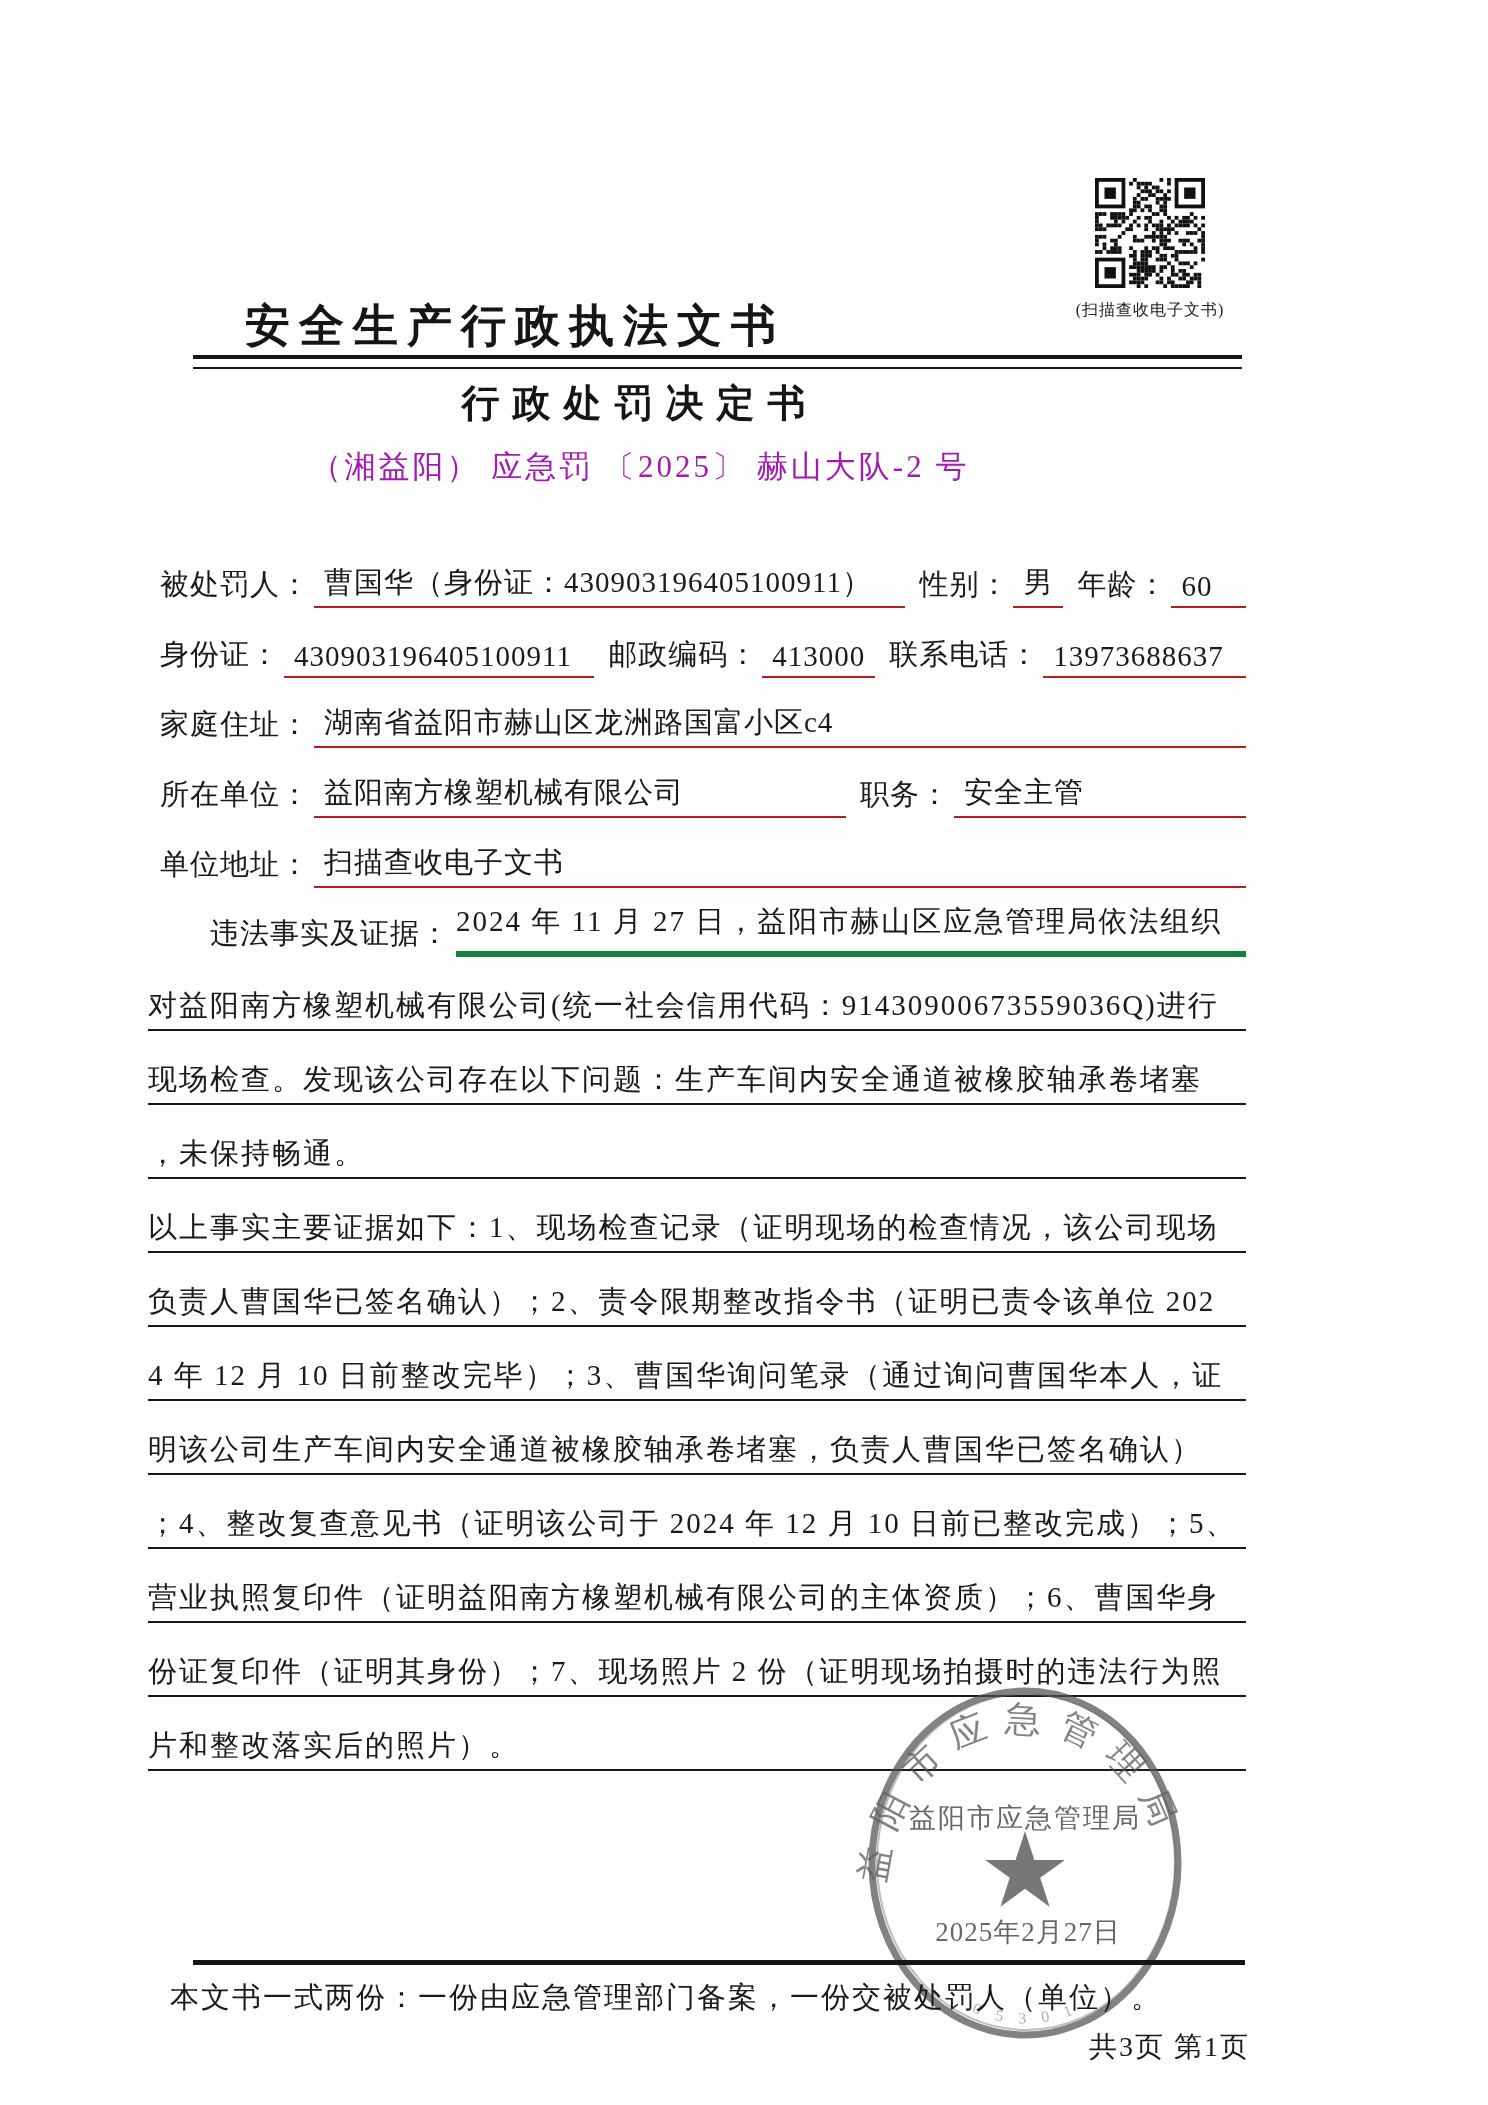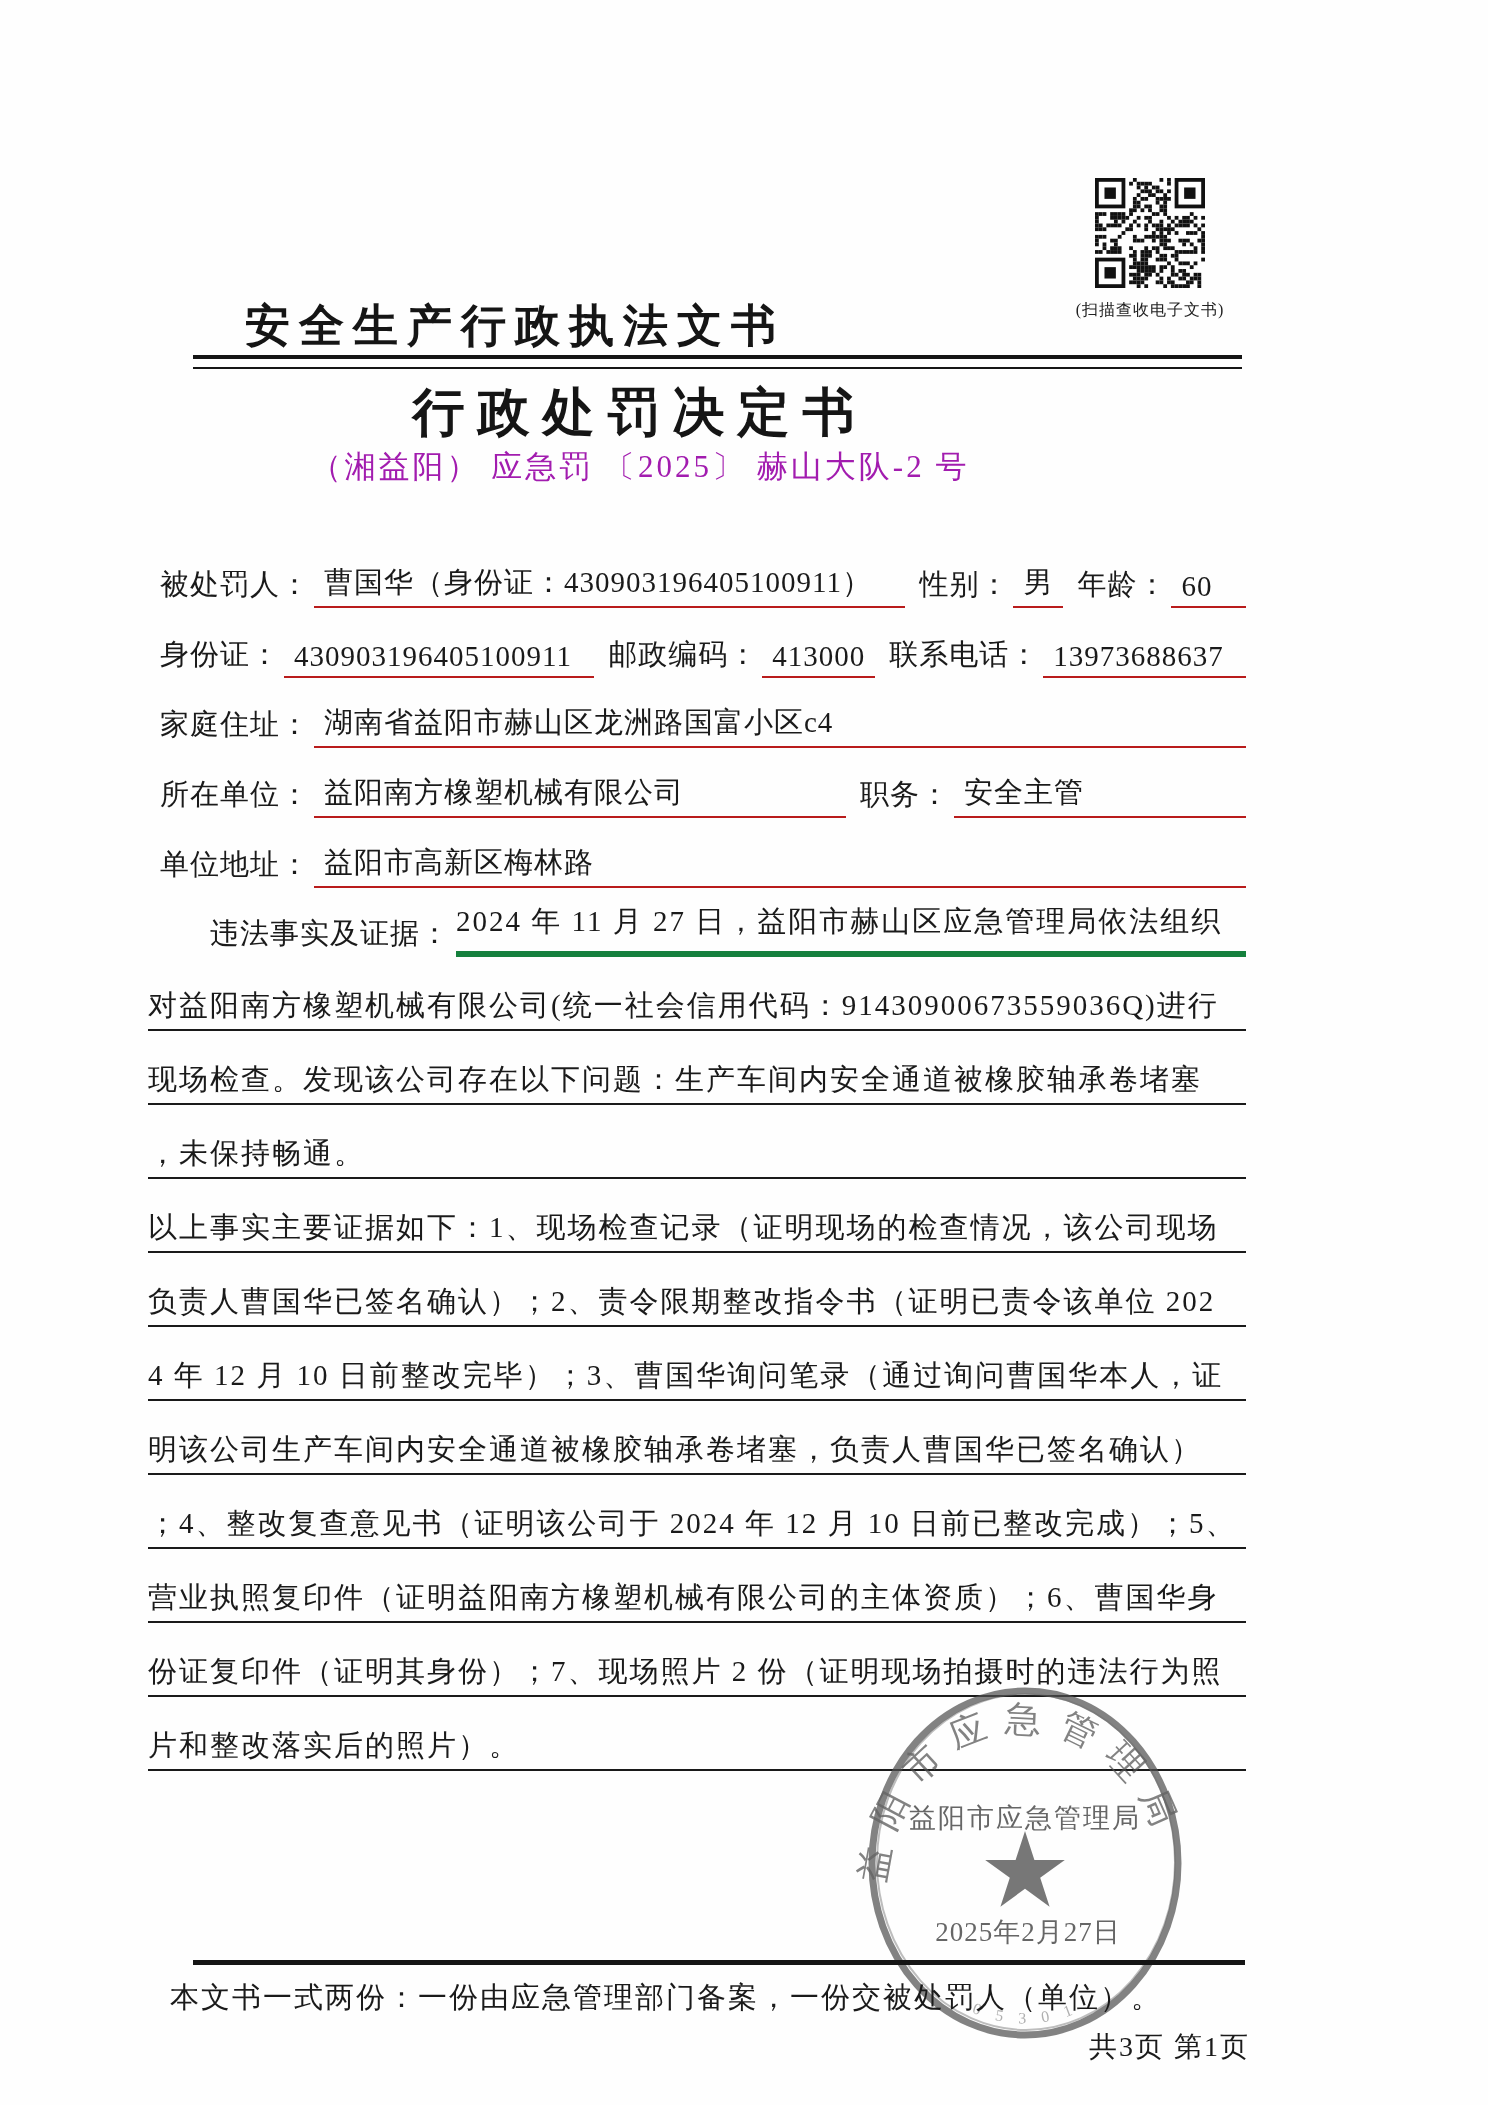--- a/index.html
+++ b/index.html
@@ -11,21 +11,21 @@
   
   .qr-wrap{position:absolute;left:1060px;top:178px;width:180px;text-align:center;}
   .qr{width:112px;height:110px;margin:0 auto;display:block;image-rendering:pixelated;}
   .qr-caption{font-size:16px;margin-top:12px;letter-spacing:1px;color:#222;white-space:nowrap;}
   
   .doc-category{position:absolute;left:0;top:296px;width:1030px;text-align:center;
     font-size:45px;font-weight:bold;letter-spacing:9px;color:#151515;}
   .rule2{position:absolute;left:193px;top:355px;width:1049px;height:8px;
     border-top:4px solid #151515;border-bottom:2px solid #151515;}
   .doc-title{position:absolute;left:0;top:378px;width:1280px;text-align:center;
-    font-size:52px;font-weight:bold;letter-spacing:13px;color:#151515;}
+    font-size:38px;font-weight:bold;letter-spacing:13px;color:#151515;}
   .doc-number{position:absolute;left:0;top:446px;width:1280px;text-align:center;
     font-size:31px;letter-spacing:3px;color:#a21caf;}
   
   .fields{position:absolute;left:148px;top:538px;width:1098px;}
   .frow{display:flex;align-items:flex-end;height:70px;font-size:29px;white-space:nowrap;}
   .lbl{padding:0 4px 3px 0;letter-spacing:1px;}
   .val{border-bottom:2px solid #b91c1c;padding:0 10px 3px 10px;letter-spacing:1px;}
   .grow{flex:1 1 auto;}
   .seg{margin-left:14px;display:flex;align-items:flex-end;}
   .seg:first-child{margin-left:12px;}
@@ -388,21 +388,21 @@
           <span class="val grow">益阳南方橡塑机械有限公司</span>
         </span>
         <span class="seg grow">
           <span class="lbl">职务：</span>
           <span class="val grow">安全主管</span>
         </span>
       </div>
       <div class="frow">
         <span class="seg grow">
           <span class="lbl">单位地址：</span>
-          <span class="val grow">益阳市高新区梅林路</span>
+          <span class="val grow">扫描查收电子文书</span>
         </span>
       </div>
     </div>
 
   <div class="body-lines" id="body-lines">
       <div class="bline first">
         <span class="lbl">违法事实及证据：</span>
         <span class="rest">2024 年 11 月 27 日，益阳市赫山区应急管理局依法组织</span>
       </div>
       <div class="bline">对益阳南方橡塑机械有限公司(统一社会信用代码：91430900673559036Q)进行</div>

